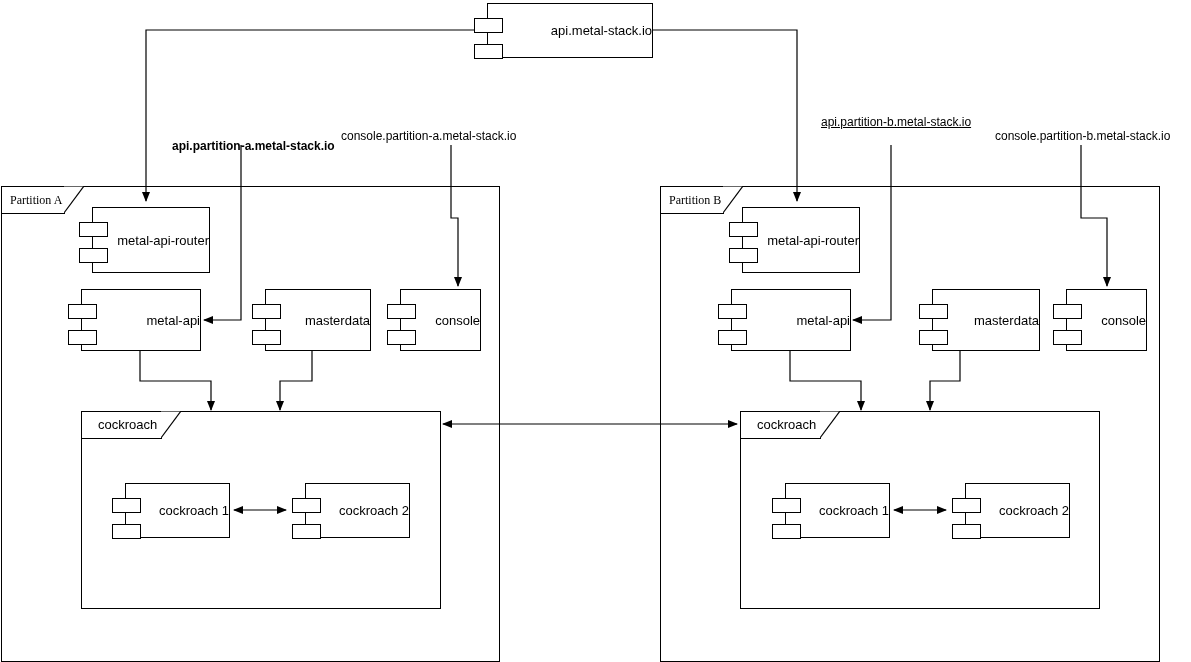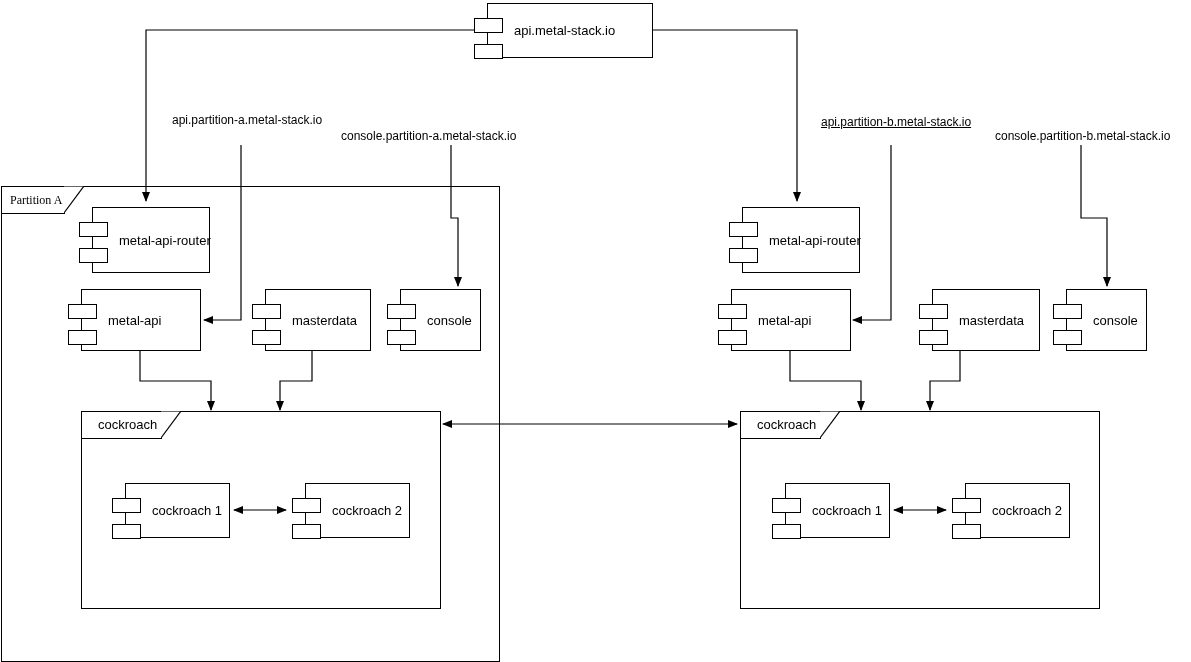--- a/index.html
+++ b/index.html
@@ -25,21 +25,21 @@
     pointer-events: none;
   }
   
   .component {
     position: absolute;
     box-sizing: border-box;
     border: 1px solid #000000;
     background: #ffffff;
     display: flex;
     align-items: center;
-    justify-content: flex-start;
+    justify-content: flex-end;
   }
   .component > .label {
     font-size: 13px;
     color: #000000;
     line-height: 1;
     text-align: center;
     padding-left: 26px;
     white-space: nowrap;
   }
   .tab {
@@ -158,21 +158,21 @@
       <path d="M 894,510 L 946,510" marker-end="url(#arrow)" marker-start="url(#arrowStart)"></path>
     </g>
   </svg>
 
   <div class="component" style="left:487px; top:3px; width:166px; height:55px;">
     <span class="tab top"></span>
     <span class="tab bottom"></span>
     <span class="label">api.metal-stack.io</span>
   </div>
 
-  <div class="edge-label" style="left:172px; top:114px;">api.partition-a.metal-stack.io</div>
+  <div class="edge-label" style="left:172px; top:140px;font-weight:bold;">api.partition-a.metal-stack.io</div>
   <div class="edge-label" style="left:341px; top:130px;">console.partition-a.metal-stack.io</div>
   <div class="edge-label" style="left:821px; top:116px;text-decoration:underline;">api.partition-b.metal-stack.io</div>
   <div class="edge-label" style="left:988px; top:130px;padding-left:7px;">console.partition-b.metal-stack.io</div>
 
   <div class="frame" style="left:1px; top:186px; width:499px; height:476px;">
     <div class="frame-tab serif" style="width:83px;">
       <div class="ft-body" style="width:64px;"></div>
       <svg class="ft-slash" style="left:63px;" viewBox="0 0 20 28" xmlns="http://www.w3.org/2000/svg">
         <path d="M0,0 L20,0 L0,27" fill="#ffffff" stroke="none"></path>
         <path d="M0,0 L20,0" stroke="#000000" stroke-width="1.2" fill="none"></path>
@@ -225,20 +225,32 @@
     <span class="tab bottom"></span>
     <span class="label">cockroach 1</span>
   </div>
 
   <div class="component" style="left:305px; top:483px; width:105px; height:55px;">
     <span class="tab top"></span>
     <span class="tab bottom"></span>
     <span class="label">cockroach 2</span>
   </div>
 
+  <div class="frame" style="left:660px; top:186px; width:500px; height:476px;">
+    <div class="frame-tab serif" style="width:83px;">
+      <div class="ft-body" style="width:64px;"></div>
+      <svg class="ft-slash" style="left:63px;" viewBox="0 0 20 28" xmlns="http://www.w3.org/2000/svg">
+        <path d="M0,0 L20,0 L0,27" fill="#ffffff" stroke="none"></path>
+        <path d="M0,0 L20,0" stroke="#000000" stroke-width="1.2" fill="none"></path>
+        <path d="M20,0 L0,27" stroke="#000000" stroke-width="1.2" fill="none"></path>
+        <path d="M0,27 L-64,27" stroke="#000000" stroke-width="1.2" fill="none"></path>
+      </svg>
+      <div class="ft-text">Partition B</div>
+    </div>
+  </div>
 
   <div class="component" style="left:742px; top:207px; width:118px; height:66px;">
     <span class="tab top"></span>
     <span class="tab bottom"></span>
     <span class="label">metal-api-router</span>
   </div>
 
   <div class="component" style="left:731px; top:289px; width:120px; height:62px;">
     <span class="tab top"></span>
     <span class="tab bottom"></span>

